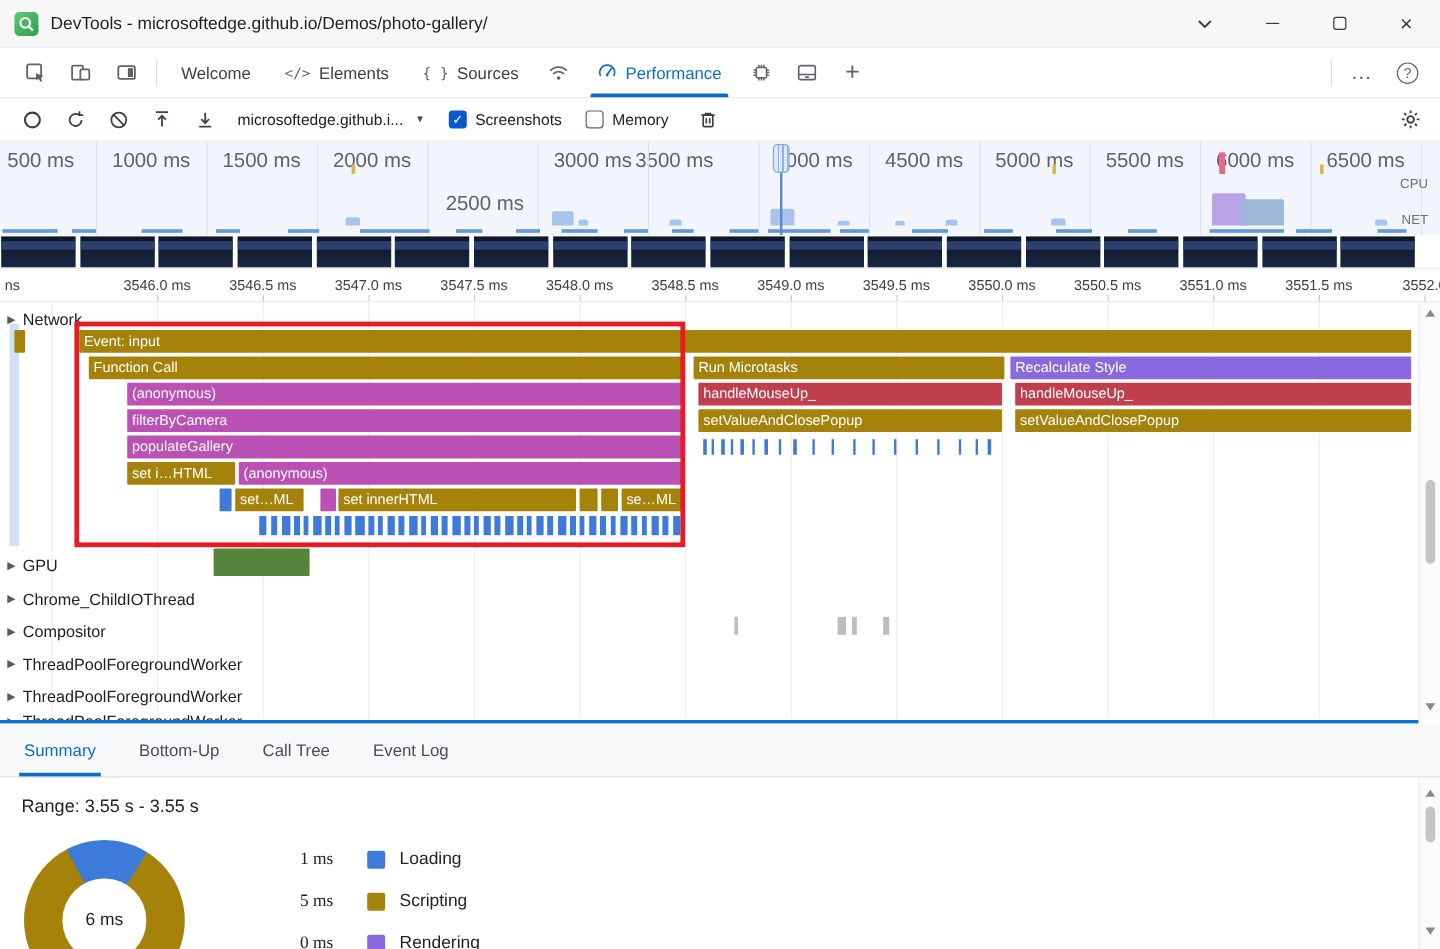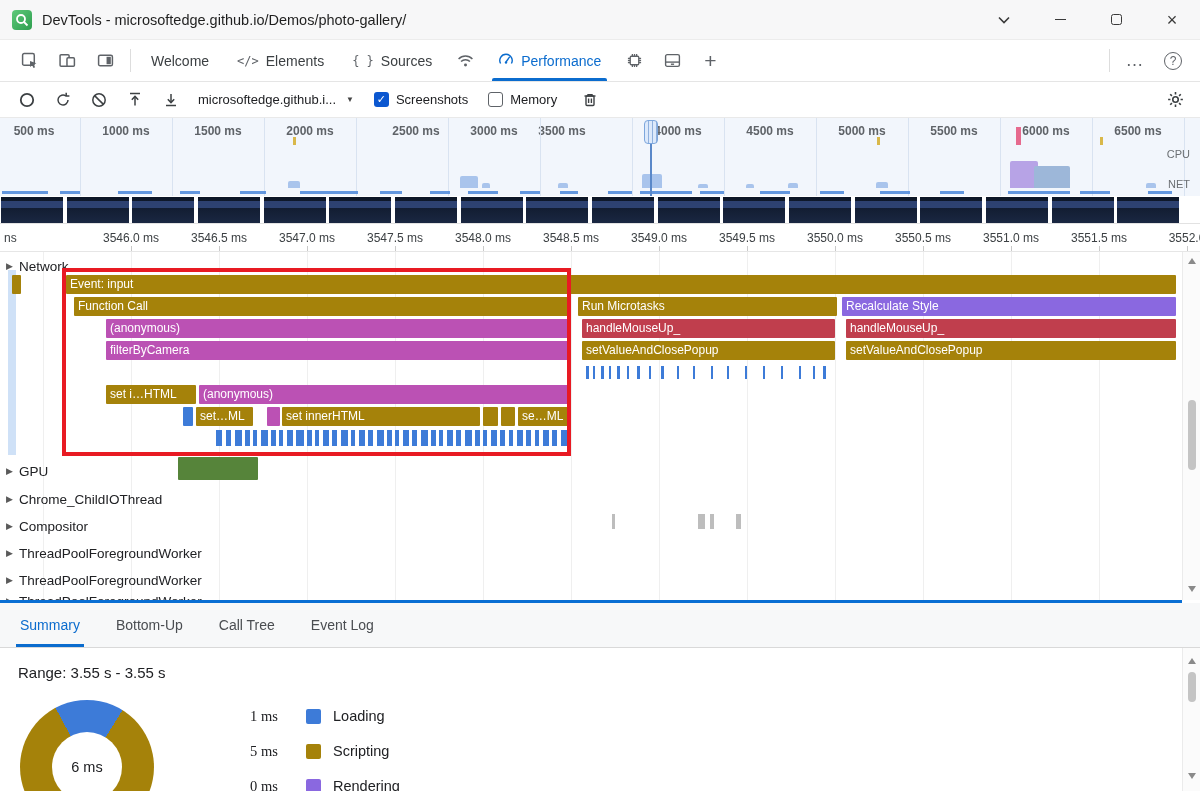--- a/index.html
+++ b/index.html
@@ -36,21 +36,21 @@
   .urlsel{display:flex;align-items:center;margin-left:8px;max-width:205px;font-size:13px;color:#202124;}
   .urlsel .caret{font-size:8px;margin-left:10px;color:#444;}
   .ckrow{display:flex;align-items:center;gap:7px;margin-left:18px;font-size:13px;color:#202124;}
   .ckbox{width:15px;height:15px;border-radius:3px;display:flex;align-items:center;justify-content:center;}
   .ckbox.on{background:#0b57d0;color:#fff;font-size:11px;}
   .ckbox.off{border:1.5px solid #5f6368;background:#fff;}
   .gearend{margin-left:auto;margin-right:8px;}
 
   
   .overview{position:absolute;left:0;top:118px;width:1200px;height:106px;background:#f2f6fc;border-bottom:1px solid #e2e2e2;overflow:hidden;}
-  .ov-tick{position:absolute;top:6px;transform:translateX(-50%);font-size:12px;color:#5f6368;white-space:nowrap;font-weight:bold;}
+  .ov-tick{position:absolute;top:6px;transform:translateX(-50%);font-size:17px;color:#5f6368;white-space:nowrap;}
   .ov-grid{position:absolute;top:0;height:78px;width:1px;background:#d9e3f1;}
   .hump{position:absolute;border-radius:2px 2px 0 0;}
   .topmark{position:absolute;}
   .netseg{position:absolute;top:73px;height:3px;background:#4a86d8;opacity:.85;}
   .ovlabel{position:absolute;right:10px;font-size:11px;color:#6b6f73;}
   .film{position:absolute;left:0;top:78px;width:1200px;height:28px;background:#fff;}
   .thumb{position:absolute;top:1px;height:26px;width:62px;background:linear-gradient(#0d1626,#1a2742);overflow:hidden;}
   .thumb .band{margin-top:4px;height:7px;background:#33497c;opacity:.85;}
   .scrub-line{position:absolute;left:650px;top:2px;width:2px;height:76px;background:#5a88c9;}
   .scrub-handle{position:absolute;left:644px;top:2px;width:14px;height:24px;border:1px solid #7da7dd;border-radius:4px;background:#dce9fb repeating-linear-gradient(90deg,transparent 0 3px,#8fb0dd 3px 4px);}
@@ -256,21 +256,21 @@
         </svg>
       </span>
   </div>
 
   <div class="overview">
     <div id="ov-layer">
         <div class="ov-tick" style="left: 34px;">500 ms</div>
         <div class="ov-tick" style="left: 126px;">1000 ms</div>
         <div class="ov-tick" style="left: 218px;">1500 ms</div>
         <div class="ov-tick" style="left: 310px;">2000 ms</div>
-        <div class="ov-tick" style="left: 416px;">2500 ms</div>
+        <div class="ov-tick" style="left: 404px; margin-top: 36px;">2500 ms</div>
         <div class="ov-tick" style="left: 494px;">3000 ms</div>
         <div class="ov-tick" style="left: 562px;">3500 ms</div>
         <div class="ov-tick" style="left: 678px;">4000 ms</div>
         <div class="ov-tick" style="left: 770px;">4500 ms</div>
         <div class="ov-tick" style="left: 862px;">5000 ms</div>
         <div class="ov-tick" style="left: 954px;">5500 ms</div>
         <div class="ov-tick" style="left: 1046px;">6000 ms</div>
         <div class="ov-tick" style="left: 1138px;">6500 ms</div>
         <div class="ov-grid" style="left: 80px;"></div>
         <div class="ov-grid" style="left: 172px;"></div>
@@ -435,20 +435,21 @@
       <div class="bar" style="left: 74px; top: 45px; width: 497px; height: 19px; background: rgb(165, 130, 10);">Function Call</div>
       <div class="bar" style="left: 66px; top: 23px; width: 1110px; height: 19px; background: rgb(165, 130, 10);">Event: input</div>
       <div class="bar" style="left: 842px; top: 45px; width: 334px; height: 19px; background: rgb(138, 104, 224);">Recalculate Style</div>
       <div class="bar" style="left: 578px; top: 45px; width: 259px; height: 19px; background: rgb(165, 130, 10);">Run Microtasks</div>
       <div class="bar" style="left: 106px; top: 67px; width: 465px; height: 19px; background: rgb(187, 81, 180);">(anonymous)</div>
       <div class="bar" style="left: 582px; top: 67px; width: 253px; height: 19px; background: rgb(192, 62, 77);">handleMouseUp_</div>
       <div class="bar" style="left: 846px; top: 67px; width: 330px; height: 19px; background: rgb(192, 62, 77);">handleMouseUp_</div>
       <div class="bar" style="left: 106px; top: 89px; width: 465px; height: 19px; background: rgb(187, 81, 180);">filterByCamera</div>
       <div class="bar" style="left: 582px; top: 89px; width: 253px; height: 19px; background: rgb(165, 130, 10);">setValueAndClosePopup</div>
       <div class="bar" style="left: 846px; top: 89px; width: 330px; height: 19px; background: rgb(165, 130, 10);">setValueAndClosePopup</div>
+      <div class="bar" style="left: 106px; top: 111px; width: 465px; height: 19px; background: rgb(187, 81, 180);">populateGallery</div>
       <div class="bar" style="left: 106px; top: 133px; width: 90px; height: 19px; background: rgb(165, 130, 10);">set i…HTML</div>
       <div class="bar" style="left: 199px; top: 133px; width: 372px; height: 19px; background: rgb(187, 81, 180);">(anonymous)</div>
       <div class="bar" style="left: 183px; top: 155px; width: 10px; height: 19px; background: rgb(61, 123, 216);"></div>
       <div class="bar" style="left: 196px; top: 155px; width: 57px; height: 19px; background: rgb(165, 130, 10);">set…ML</div>
       <div class="bar" style="left: 267px; top: 155px; width: 13px; height: 19px; background: rgb(187, 81, 180);"></div>
       <div class="bar" style="left: 282px; top: 155px; width: 198px; height: 19px; background: rgb(165, 130, 10);">set innerHTML</div>
       <div class="bar" style="left: 483px; top: 155px; width: 15px; height: 19px; background: rgb(165, 130, 10);"></div>
       <div class="bar" style="left: 501px; top: 155px; width: 14px; height: 19px; background: rgb(165, 130, 10);"></div>
       <div class="bar" style="left: 518px; top: 155px; width: 50px; height: 19px; background: rgb(165, 130, 10);">se…ML</div>
       <div class="bar" style="left: 178px; top: 205px; width: 80px; height: 23px; background: rgb(86, 132, 58);"></div>

